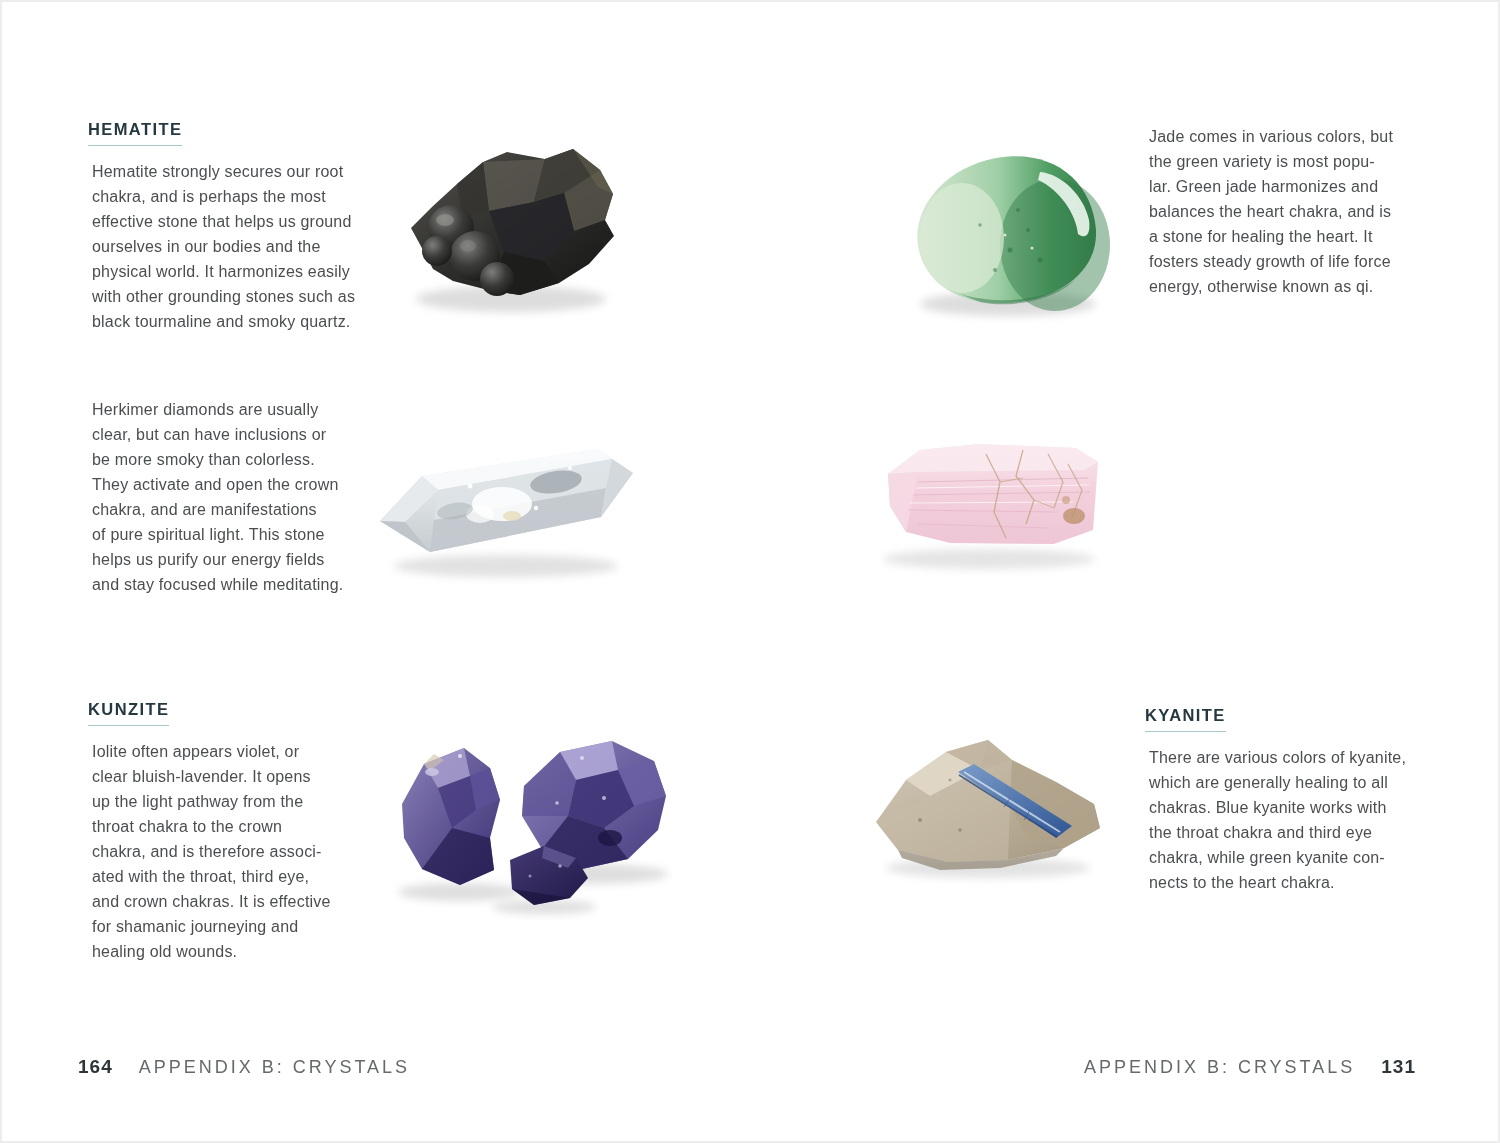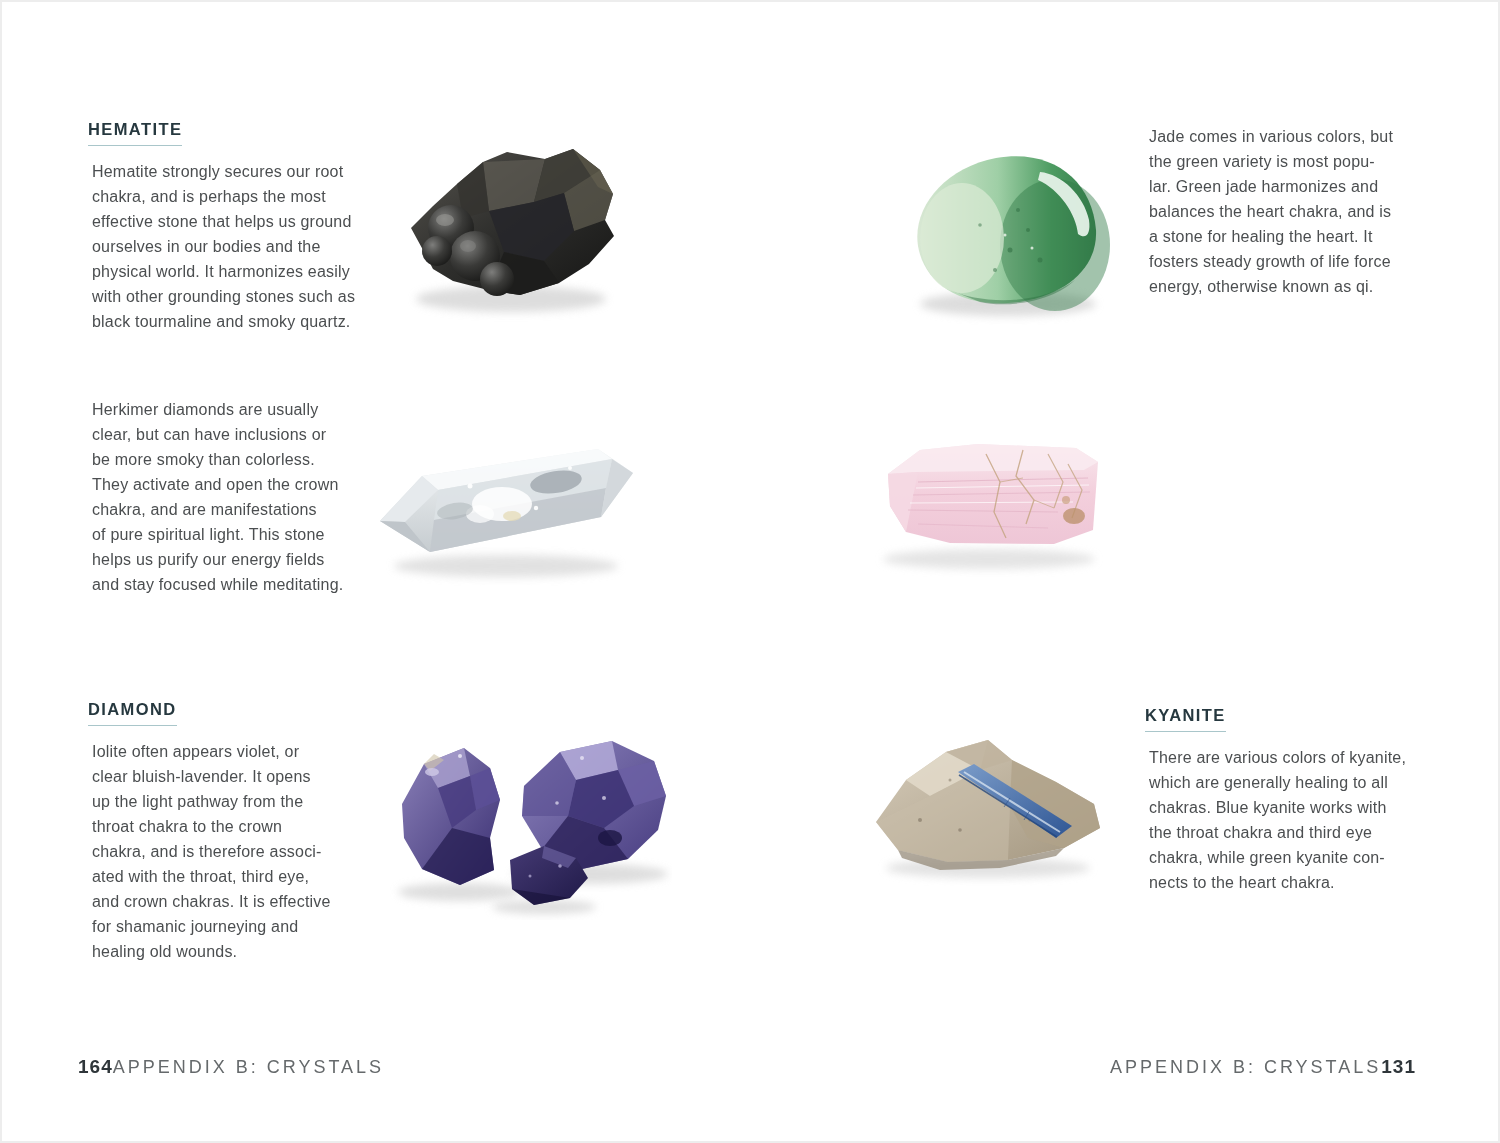--- a/index.html
+++ b/index.html
@@ -15,21 +15,21 @@
   }
   .text-block h2 span{
     display:inline-block;padding-bottom:6px;border-bottom:1.5px solid #a9c6ca;
   }
   .text-block p{
     margin:4px;font-size:16px;line-height:25px;color:#4b4e50;
     letter-spacing:.2px;white-space:pre-line;
   }
   figure{position:absolute;margin:0;}
   figure svg{display:block;width:100%;height:100%;}
-  .footer{position:absolute;top:1056px;display:flex;align-items:baseline;}
+  .footer{position:absolute;top:1056px;display:flex;align-items:baseline;gap:26px;}
   .footer .num{font-size:19px;font-weight:700;color:#2f363a;letter-spacing:1px;}
   .footer .lbl{font-size:18px;letter-spacing:3px;color:#65696b;}
 </style>
 </head>
 <body>
 
 <div class="sheet">
 
   <div class="text-block" style="left:88px;top:120px;width:320px;">
     <h2>
@@ -115,21 +115,21 @@
       <ellipse cx="95" cy="95" rx="18" ry="8" fill="#aab1b6" opacity="0.5" transform="rotate(-9 95 95)"></ellipse>
       <ellipse cx="152" cy="100" rx="9" ry="5" fill="#e6dcba" opacity="0.8"></ellipse>
       <circle cx="110" cy="70" r="2.5" fill="#ffffff" opacity="0.9"></circle>
       <circle cx="176" cy="92" r="2.2" fill="#ffffff" opacity="0.9"></circle>
       <circle cx="210" cy="52" r="2" fill="#ffffff" opacity="0.9"></circle>
     </svg>
   </figure>
 
   <div class="text-block" style="left:88px;top:700px;width:320px;">
     <h2>
-      <span>DIAMOND</span></h2>
+      <span>KUNZITE</span></h2>
     <p>Iolite often appears violet, or
 clear bluish-lavender. It opens
 up the light pathway from the
 throat chakra to the crown
 chakra, and is therefore associ-
 ated with the throat, third eye,
 and crown chakras. It is effective
 for shamanic journeying and
 healing old wounds.</p>
   </div>

